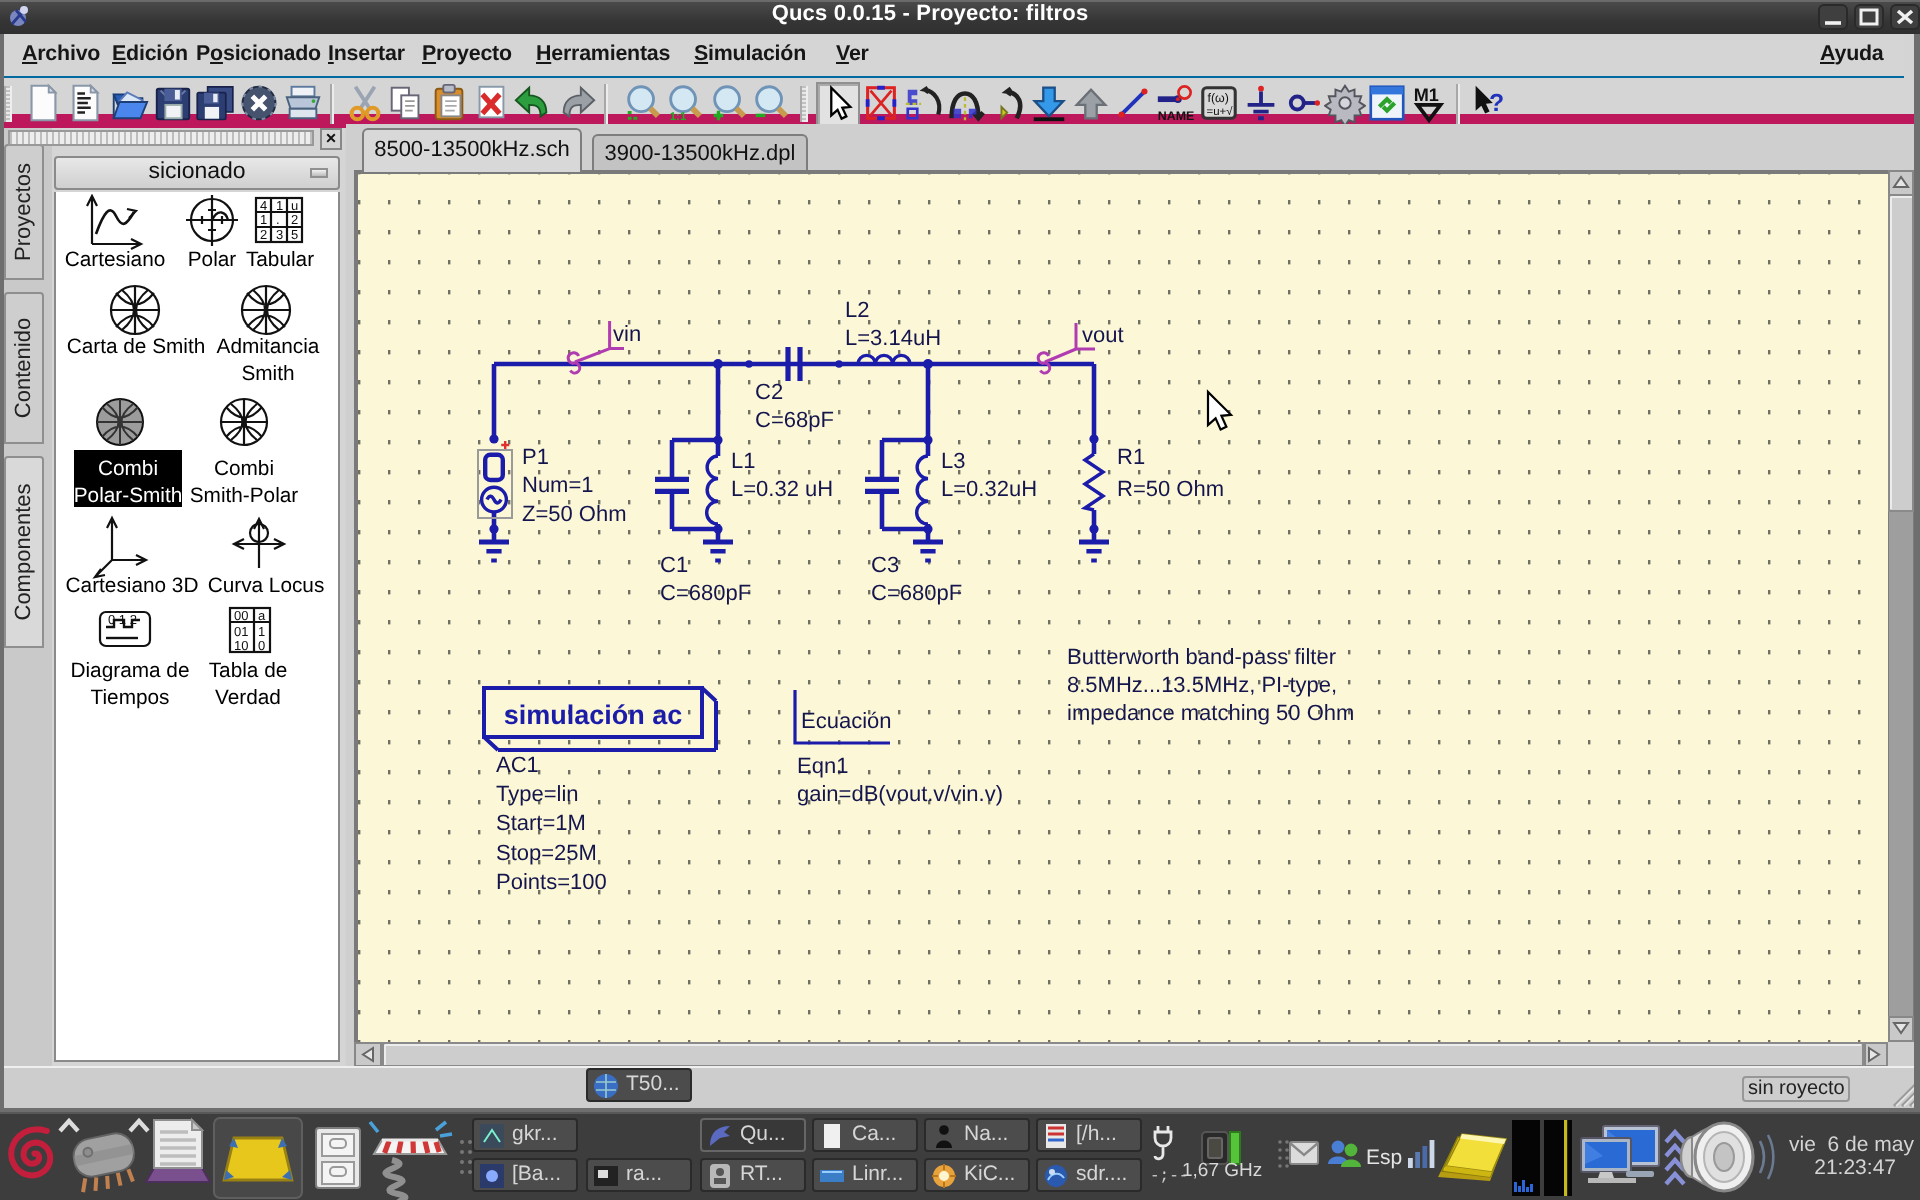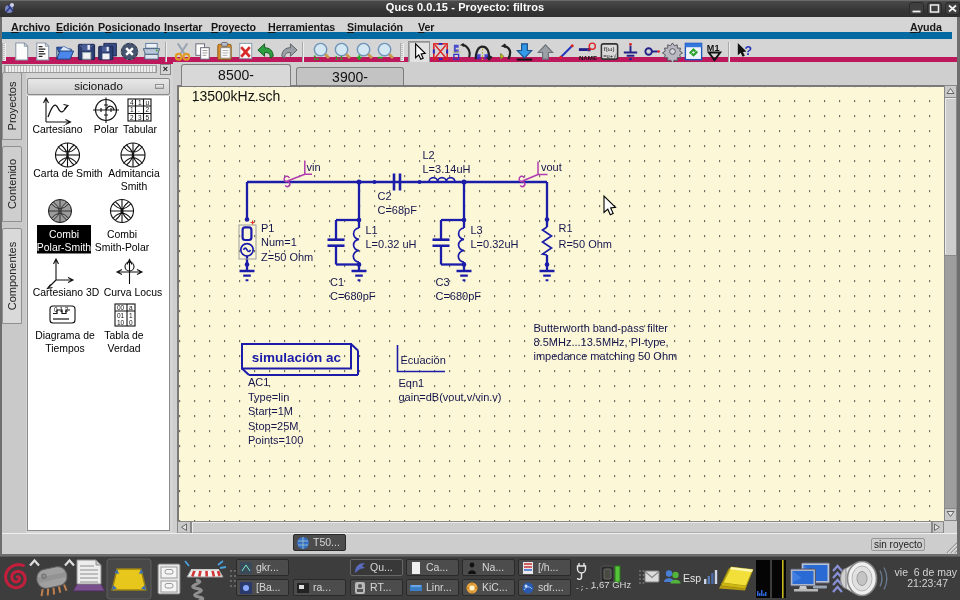--- a/index.html
+++ b/index.html
@@ -2,41 +2,41 @@
 <html><head><meta charset="utf-8">
 <style>
 *{margin:0;padding:0;box-sizing:border-box;}
 html,body{width:960px;height:600px;overflow:hidden;}
 body{font-family:"Liberation Sans",sans-serif;background:#d4d4d4;position:relative;}
 .abs{position:absolute;}
 
 #titlebar{left:0;top:0;width:960px;height:17px;background:linear-gradient(#4a4a4a,#353535 60%,#303030);border-top:1px solid #6a6a6a;}
 #titletext{left:0;top:1px;width:930px;text-align:center;color:#fff;font-size:11px;font-weight:bold;letter-spacing:0.1px;}
 
-#menubar{left:0;top:17px;width:952px;height:22px;background:#d5d5d5;border-bottom:7px solid #0369a1;color:#161616;font-size:10.7px;font-weight:bold;letter-spacing:-0.1px;}
+#menubar{left:0;top:17px;width:952px;height:22px;background:#d5d5d5;border-bottom:1px solid #0369a1;color:#161616;font-size:10.7px;font-weight:bold;letter-spacing:-0.1px;}
 #menubar span{position:absolute;top:3.5px;}
 #menubar u{text-decoration:underline;}
 
 #toolbar{left:0;top:40px;width:960px;height:24px;background:#d5d5d5;border-bottom:7px solid #be185d;}
 .grip{position:absolute;top:3px;width:4px;height:18px;background:repeating-linear-gradient(#c0c0c0 0 1px,#e8e8e8 1px 2px);border-left:1px solid #aaa;border-right:1px solid #eee;}
 .tsep{position:absolute;top:2px;width:2px;height:20px;border-left:1px solid #a8a8a8;border-right:1px solid #ececec;}
 .ticon{position:absolute;top:1px;width:21px;height:21px;}
 
 #docktabs{left:2px;top:64px;width:24px;height:469px;background:#c9c9c9;}
 .vtab{position:absolute;left:2px;width:20px;background:#cecece;border:1px solid #8f8f8f;border-radius:2px 2px 0 0;color:#222;font-size:11px;}
 .vtab div{position:absolute;left:50%;top:50%;transform:translate(-50%,-50%) rotate(-90deg);white-space:nowrap;}
 #dock{left:26px;top:64px;width:146px;height:469px;background:#d5d5d5;}
 #dockhandle{left:4px;top:65px;width:153px;height:8px;background:repeating-linear-gradient(90deg,#bdbdbd 0 1px,#ededed 1px 3px);border:1px solid #999;}
 #dockx{left:160px;top:64px;width:11px;height:11px;background:#d5d5d5;border:1px solid #888;font-size:9px;line-height:9px;text-align:center;color:#111;font-weight:bold;}
 #combo{left:27px;top:78px;width:143px;height:17px;background:linear-gradient(#e8e8e8,#cfcfcf);border:1px solid #8a8a8a;border-radius:2px;font-size:11.5px;color:#111;text-align:center;line-height:15px;}
 #combobtn{left:155px;top:84px;width:9px;height:5px;background:linear-gradient(#f2f2f2,#bbb);border:1px solid #909090;}
 #dlist{left:27px;top:96px;width:143px;height:435px;background:#fff;border:1px solid #8a8a8a;border-top:none;}
 
 #docarea{left:173px;top:62px;width:787px;height:474px;background:#cfcfcf;}
-.tab{position:absolute;font-size:14px;color:#111;border:1px solid #7d7d7d;border-bottom:none;border-radius:3px 3px 0 0;text-align:center;}
+.tab{position:absolute;font-size:11px;color:#111;border:1px solid #7d7d7d;border-bottom:none;border-radius:3px 3px 0 0;text-align:center;}
 #tab1{left:181px;top:64px;width:110px;height:22px;background:#d8d8d8;line-height:21px;z-index:3;}
 #tab2{left:296px;top:67px;width:108px;height:19px;background:#c3c3c3;line-height:18px;}
 #canvasframe{left:177px;top:85px;width:767px;height:436px;border-top:2px solid #7a7a7a;border-left:2px solid #7a7a7a;background:#fcf8d7;}
 
 #statusbar{left:0;top:533px;width:960px;height:23px;background:#cdcdcd;border-top:1px solid #efefef;border-bottom:2px solid #6e6e6e;font-size:11px;color:#111;}
 .spanel{position:absolute;height:13px;border:1px solid #979797;border-radius:2px;background:#cdcdcd;line-height:11.5px;padding:0 2px;white-space:nowrap;font-size:10px;text-align:center;color:#222;}
 
 #taskbar{left:0;top:556px;width:960px;height:44px;background:#3d3d3d;border-top:1px solid #585858;}
 .tbtn{position:absolute;height:17px;background:#4c4c4c;border:1px solid #2a2a2a;border-radius:2px;color:#d6d6d6;font-size:10.5px;line-height:15px;padding-left:19px;width:53px;overflow:hidden;}
 .tbtn svg{position:absolute;left:2px;top:1px;}

